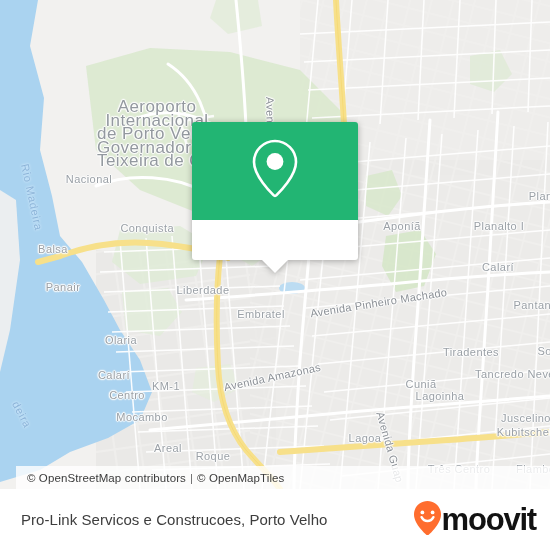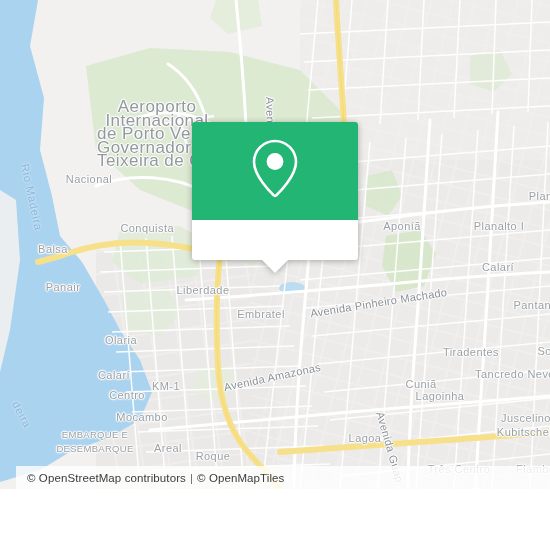--- a/index.html
+++ b/index.html
@@ -233,22 +233,20 @@
 Governador Jorge
 Teixeira de Oliveira</div>
     <div class="lbl" style="left:52px;top:173px;width:74px;">Nacional</div>
     <div class="lbl" style="left:94px;top:222px;width:80px;text-align:right;">Conquista</div>
     <div class="lbl" style="left:30px;top:243px;width:46px;">Balsa</div>
     <div class="lbl" style="left:37px;top:281px;width:52px;">Panair</div>
     <div class="lbl" style="left:96px;top:334px;width:50px;">Olaria</div>
     <div class="lbl" style="left:89px;top:369px;width:50px;">Calarí</div>
     <div class="lbl" style="left:100px;top:389px;width:54px;">Centro</div>
     <div class="lbl" style="left:105px;top:411px;width:74px;">Mocambo</div>
-    <div class="lbl caps" style="left:48px;top:428px;width:94px;">EMBARQUE E
-DESEMBARQUE</div>
     <div class="lbl" style="left:146px;top:442px;width:44px;">Areal</div>
     <div class="lbl" style="left:187px;top:450px;width:52px;">Roque</div>
     <div class="lbl" style="left:165px;top:284px;width:76px;">Liberdade</div>
     <div class="lbl" style="left:227px;top:308px;width:68px;">Embratel</div>
     <div class="lbl" style="left:145px;top:380px;width:42px;">KM-1</div>
     <div class="lbl" style="left:374px;top:220px;width:56px;">Aponíã</div>
     <div class="lbl" style="left:464px;top:220px;width:70px;">Planalto I</div>
     <div class="lbl" style="left:522px;top:190px;width:44px;">Plana</div>
     <div class="lbl" style="left:466px;top:261px;width:64px;">Calarí</div>
     <div class="lbl" style="left:504px;top:299px;width:66px;">Pantanal</div>
@@ -285,14 +283,31 @@
       </div>
     </div>
 
     <div id="attrib">
       <span>© OpenStreetMap contributors</span>
       <span class="sep">|</span>
       <span>© OpenMapTiles</span>
     </div>
   </div>
 
+  <div id="footer">
+    <span id="footer-title">Pro-Link Servicos e Construcoes, Porto Velho</span>
+
+    <div id="brand">
+      <span>
+        <svg width="27" height="34" viewBox="0 0 27 34" xmlns="http://www.w3.org/2000/svg">
+          <path d="M13.5 0C6 0 0 6 0 13.5c0 5.1 3.3 10.2 6.3 13.9
+                   2.4 3 4.9 5.3 6 6.3.7.6 1.7.6 2.4 0 1.1-1 3.6-3.3 6-6.3
+                   3-3.7 6.3-8.8 6.3-13.9C27 6 21 0 13.5 0z" fill="#FF6D2E"></path>
+          <circle cx="8.4" cy="11.4" r="1.9" fill="#ffffff"></circle>
+          <circle cx="18.6" cy="11.4" r="1.9" fill="#ffffff"></circle>
+          <path d="M7.6 16.2c1.4 2.6 3.5 3.9 5.9 3.9s4.5-1.3 5.9-3.9" stroke="#ffffff" stroke-width="2.5" stroke-linecap="round" fill="none"></path>
+        </svg>
+      </span>
+      <span id="brand-word">moovit</span>
+    </div>
+  </div>
 
 </div>
 
 </body></html>

